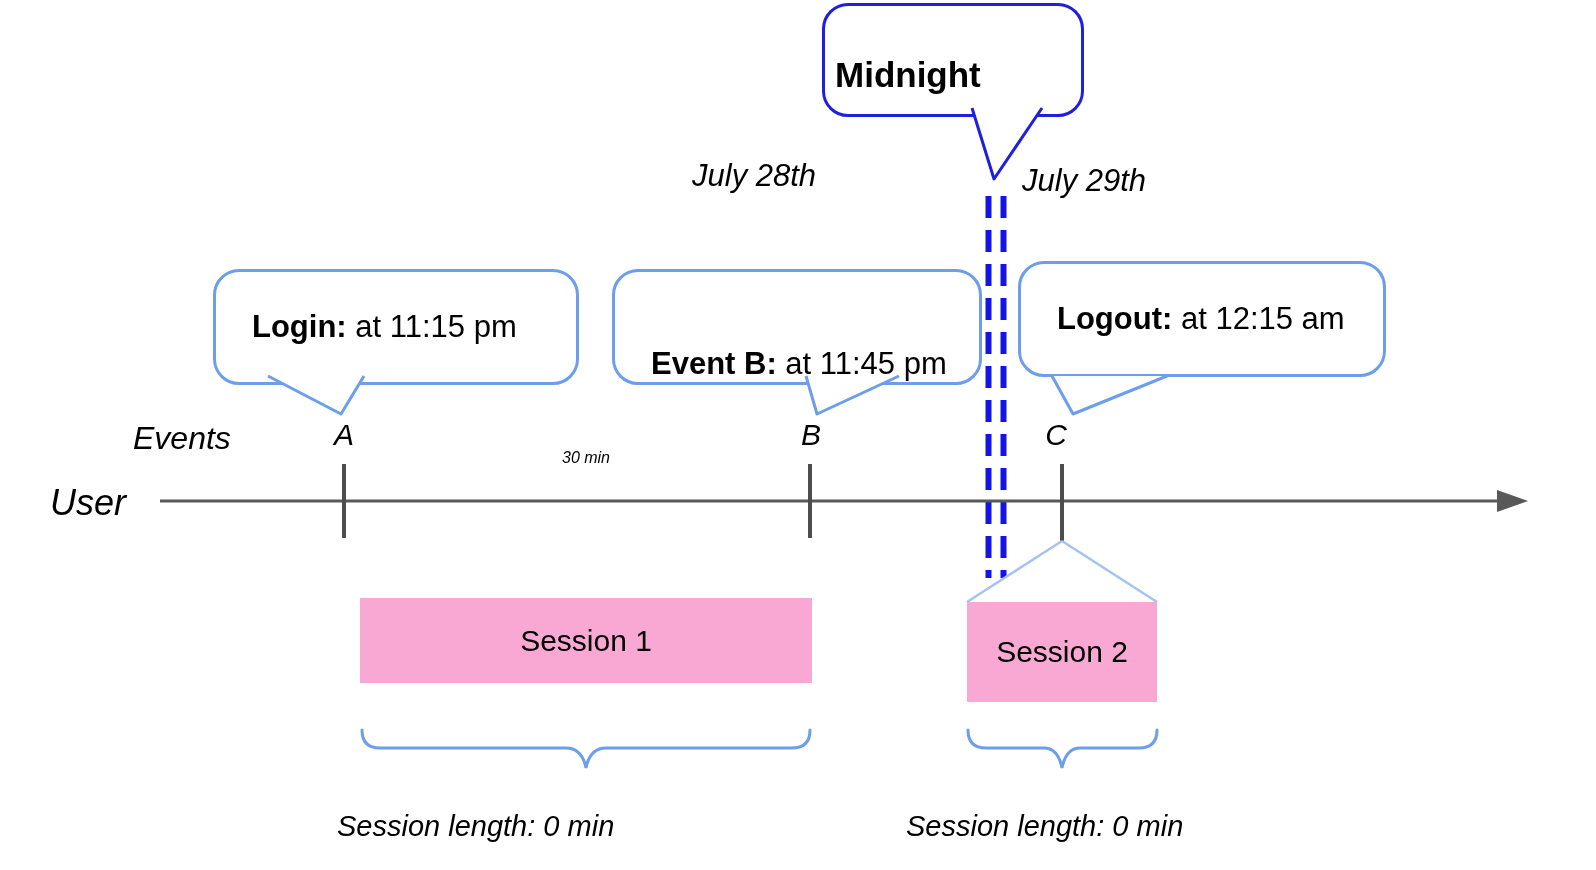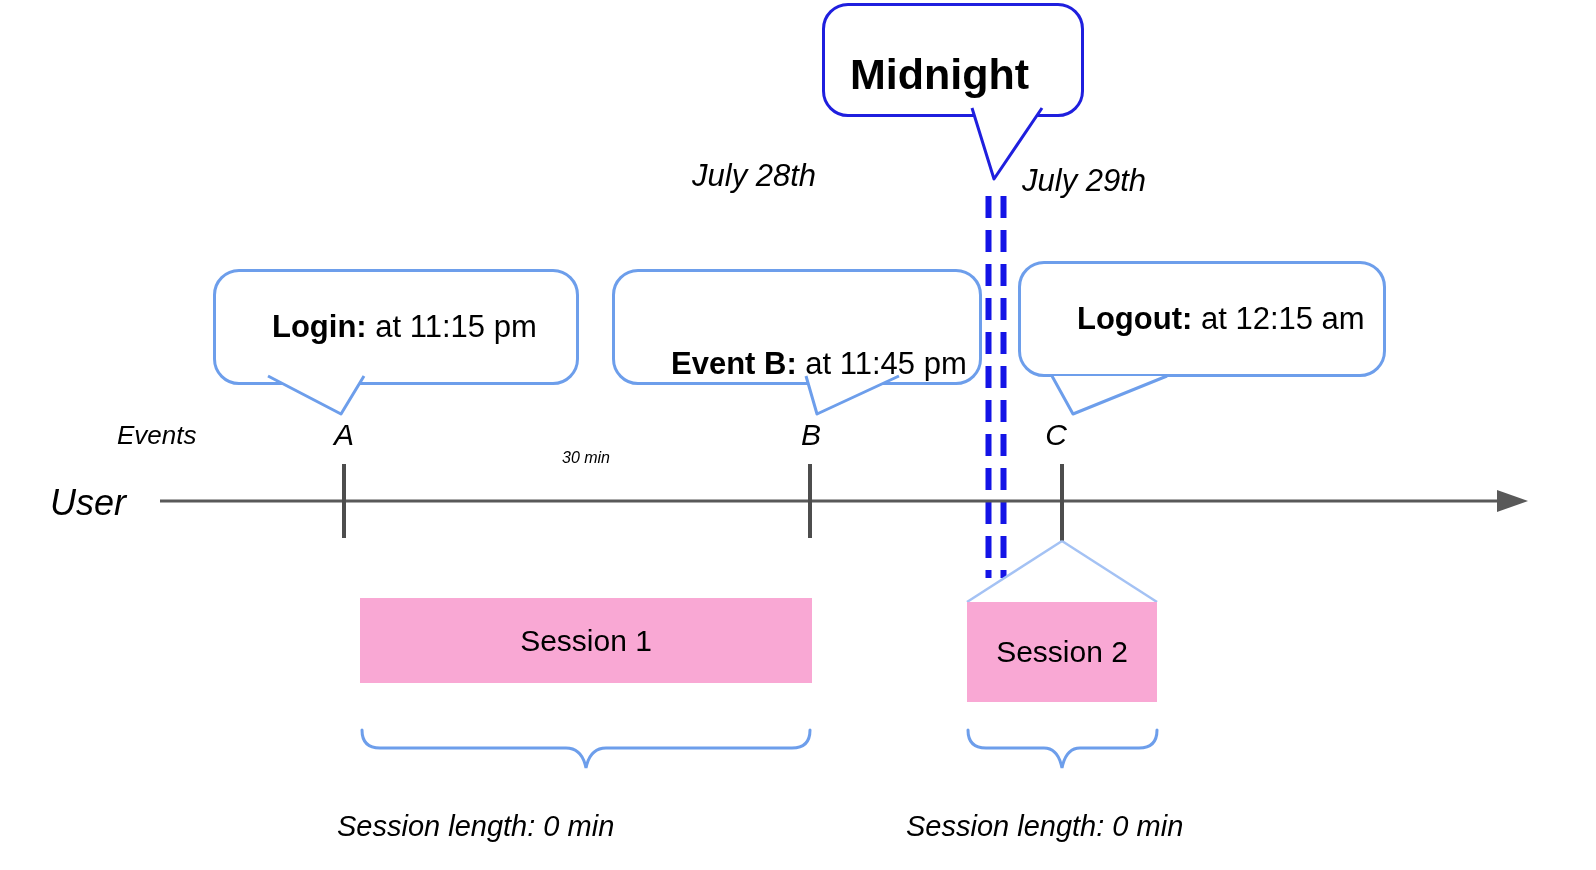--- a/index.html
+++ b/index.html
@@ -4,23 +4,23 @@
 <style>
   html,body{margin:0;padding:0;background:#fff;}
   #canvas{
     position:relative;width:1596px;height:870px;background:#ffffff;overflow:hidden;
     font-family:"Liberation Sans","DejaVu Sans",sans-serif;color:#000;
   }
   .layer{position:absolute;left:0;top:0;width:1596px;height:870px;pointer-events:none;}
   .svgbase{z-index:1;}
   .box{position:absolute;z-index:2;background:#f9a8d4;display:flex;align-items:center;justify-content:center;font-size:30px;}
   .bubble{position:absolute;z-index:2;background:#ffffff;border:3px solid #6D9EEB;border-radius:26px;display:flex;align-items:center;font-size:31px;}
-  .bubble .pad{padding-left:56px;white-space:pre;}
+  .bubble .pad{padding-left:36px;white-space:pre;}
   .bubble.dark{border-color:#1F1FDE;}
-  .bubble.dark .pad{padding-left:25px;font-weight:bold;font-size:43px;margin-top:29px;}
+  .bubble.dark .pad{padding-left:10px;font-weight:bold;font-size:35px;margin-top:29px;}
   .svgtails{z-index:3;}
   .lbl{position:absolute;z-index:4;white-space:nowrap;font-style:italic;}
   .marker{font-size:30px;}
   b{font-weight:bold;}
 </style>
 </head>
 <body>
 
 <div id="canvas">
 
@@ -73,21 +73,21 @@
   <svg class="layer svgtails" viewBox="0 0 1596 870">
     <path d="M 972 108 L 994 179 L 1042 108" fill="#ffffff" stroke="#1F1FDE" stroke-width="3" stroke-linejoin="round"></path>
     <path d="M 268 376 L 341 414 L 364 376" fill="#ffffff" stroke="#6D9EEB" stroke-width="3" stroke-linejoin="round"></path>
     <path d="M 806 376 L 817 414 L 899 376" fill="#ffffff" stroke="#6D9EEB" stroke-width="3" stroke-linejoin="round"></path>
     <path d="M 1052 376 L 1073 414 L 1167 376" fill="#ffffff" stroke="#6D9EEB" stroke-width="3" stroke-linejoin="round"></path>
   </svg>
 
   <div class="lbl" style="left:692px;top:158px;font-size:31px;">July 28th</div>
   <div class="lbl" style="left:1022px;top:163px;font-size:31px;">July 29th</div>
 
-  <div class="lbl" style="left:117px;top:420px;font-size:26px;">Events</div>
+  <div class="lbl" style="left:133px;top:420px;font-size:32px;">Events</div>
 
   <div class="lbl marker" style="left:329px;top:418px;width:30px;text-align:center;">A</div>
   <div class="lbl marker" style="left:796px;top:418px;width:30px;text-align:center;">B</div>
   <div class="lbl marker" style="left:1041px;top:418px;width:30px;text-align:center;">C</div>
 
   <div class="lbl" style="left:50px;top:482px;font-size:36px;text-align:right;">User</div>
 
   <div class="lbl" style="left:506px;top:449px;width:160px;text-align:center;font-size:16px;">30 min</div>
 
   <div class="lbl" style="left:337px;top:810px;font-size:29px;">Session length: 0 min</div>

